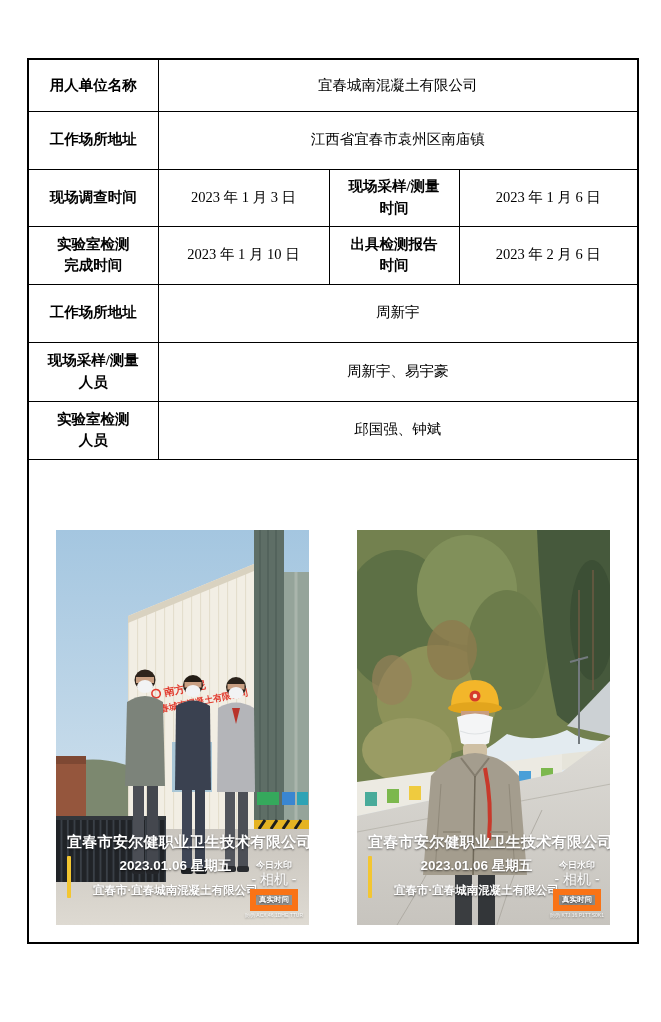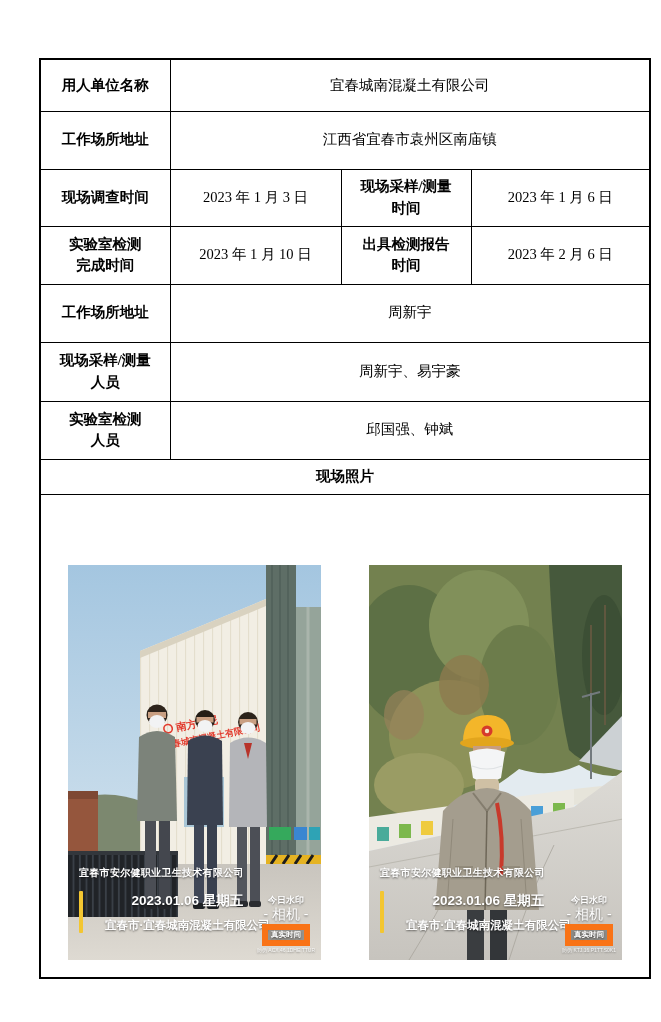--- a/index.html
+++ b/index.html
@@ -1,36 +1,36 @@
 <!DOCTYPE html>
 <html style="--table-border: #000000; --caption-accent-yellow: #f3c631; --caption-text: #ffffff; --building-sign-red: #e23b2e; --helmet-yellow: #f3b62a;"><head>
 <meta charset="utf-8">
 <style>
   html,body{margin:0;padding:0;background:#ffffff;}
   .page{position:relative;width:661px;height:1022px;background:#fff;overflow:hidden;
         font-family:"Liberation Serif","DejaVu Serif",serif;color:#000;}
   .title{position:absolute;top:15px;left:0;width:100%;text-align:center;
          font-size:19px;font-weight:bold;letter-spacing:.5px;}
   table.info{position:absolute;top:58px;left:27px;width:610px;border-collapse:collapse;
-             table-layout:fixed;border:2px solid var(--table-border,#000);margin-left:12px;}
+             table-layout:fixed;border:2px solid var(--table-border,#000);}
   table.info td{border:1px solid var(--table-border,#000);text-align:center;vertical-align:middle;
                 padding:2px 4px;font-size:14.5px;line-height:1.45;}
   td.label{font-weight:bold;white-space:pre-line;font-size:14.5px;}
   td.value{font-size:14.5px;}
   td.section-header{font-weight:bold;font-size:15.5px;}
   tr.h52{height:52px}tr.h58{height:58px}tr.h42{height:42px}tr.h57{height:57px}
   tr.h59{height:59px}tr.h35{height:35px}
   td.photo-cell{height:478px;vertical-align:top;padding:0;}
   .photo-wrap{display:flex;justify-content:center;gap:48px;padding-top:53px;}
   .photo{position:relative;width:253px;height:395px;overflow:hidden;background:#cfd8df;}
   .photo svg{position:absolute;left:0;top:0;display:block;}
   
   .caption{position:absolute;inset:0;font-family:"Liberation Sans","DejaVu Sans",sans-serif;
            color:var(--caption-text,#fff);}
-  .cap-company{position:absolute;left:11px;top:301px;font-size:10px;font-weight:bold;
+  .cap-company{position:absolute;left:11px;top:301px;font-size:15px;font-weight:bold;
                letter-spacing:.3px;text-shadow:0 1px 2px rgba(0,0,0,.55);white-space:nowrap;}
   .cap-row{position:absolute;left:11px;top:326px;display:flex;gap:22px;}
   .cap-bar{width:4px;height:42px;background:var(--caption-accent-yellow,#f3c631);border-radius:1px;}
   .cap-date{font-size:13.5px;font-weight:bold;text-shadow:0 1px 2px rgba(0,0,0,.55);}
   .cap-loc{font-size:11.5px;font-weight:bold;margin-top:7px;text-shadow:0 1px 2px rgba(0,0,0,.55);white-space:nowrap;}
   .wm{position:absolute;right:6px;top:330px;text-align:center;line-height:1.25;
       text-shadow:0 1px 2px rgba(0,0,0,.5);}
   .wm1{font-size:9px;font-weight:bold;}
   .wm2{font-size:14px;}
   .wm3{display:inline-block;font-size:7.5px;font-weight:bold;border:6px solid #f97316;
@@ -82,23 +82,20 @@
       </tr>
       <tr class="h59">
         <td class="label">现场采样/测量
 人员</td>
         <td class="value" colspan="3">周新宇、易宇豪</td>
       </tr>
       <tr class="h58">
         <td class="label">实验室检测
 人员</td>
         <td class="value" colspan="3">邱国强、钟斌</td>
-      </tr>
-      <tr class="h35">
-        <td class="section-header" colspan="4">现场照片</td>
       </tr>
       <tr>
         <td class="photo-cell" colspan="4">
           <div class="photo-wrap">
 
             <div class="photo">
               <svg width="253" height="395" viewBox="0 0 253 395">
                 <defs>
                   <linearGradient id="skyL" x1="0" y1="0" x2="0" y2="1">
                     <stop offset="0" stop-color="#a4c6e0"></stop>

